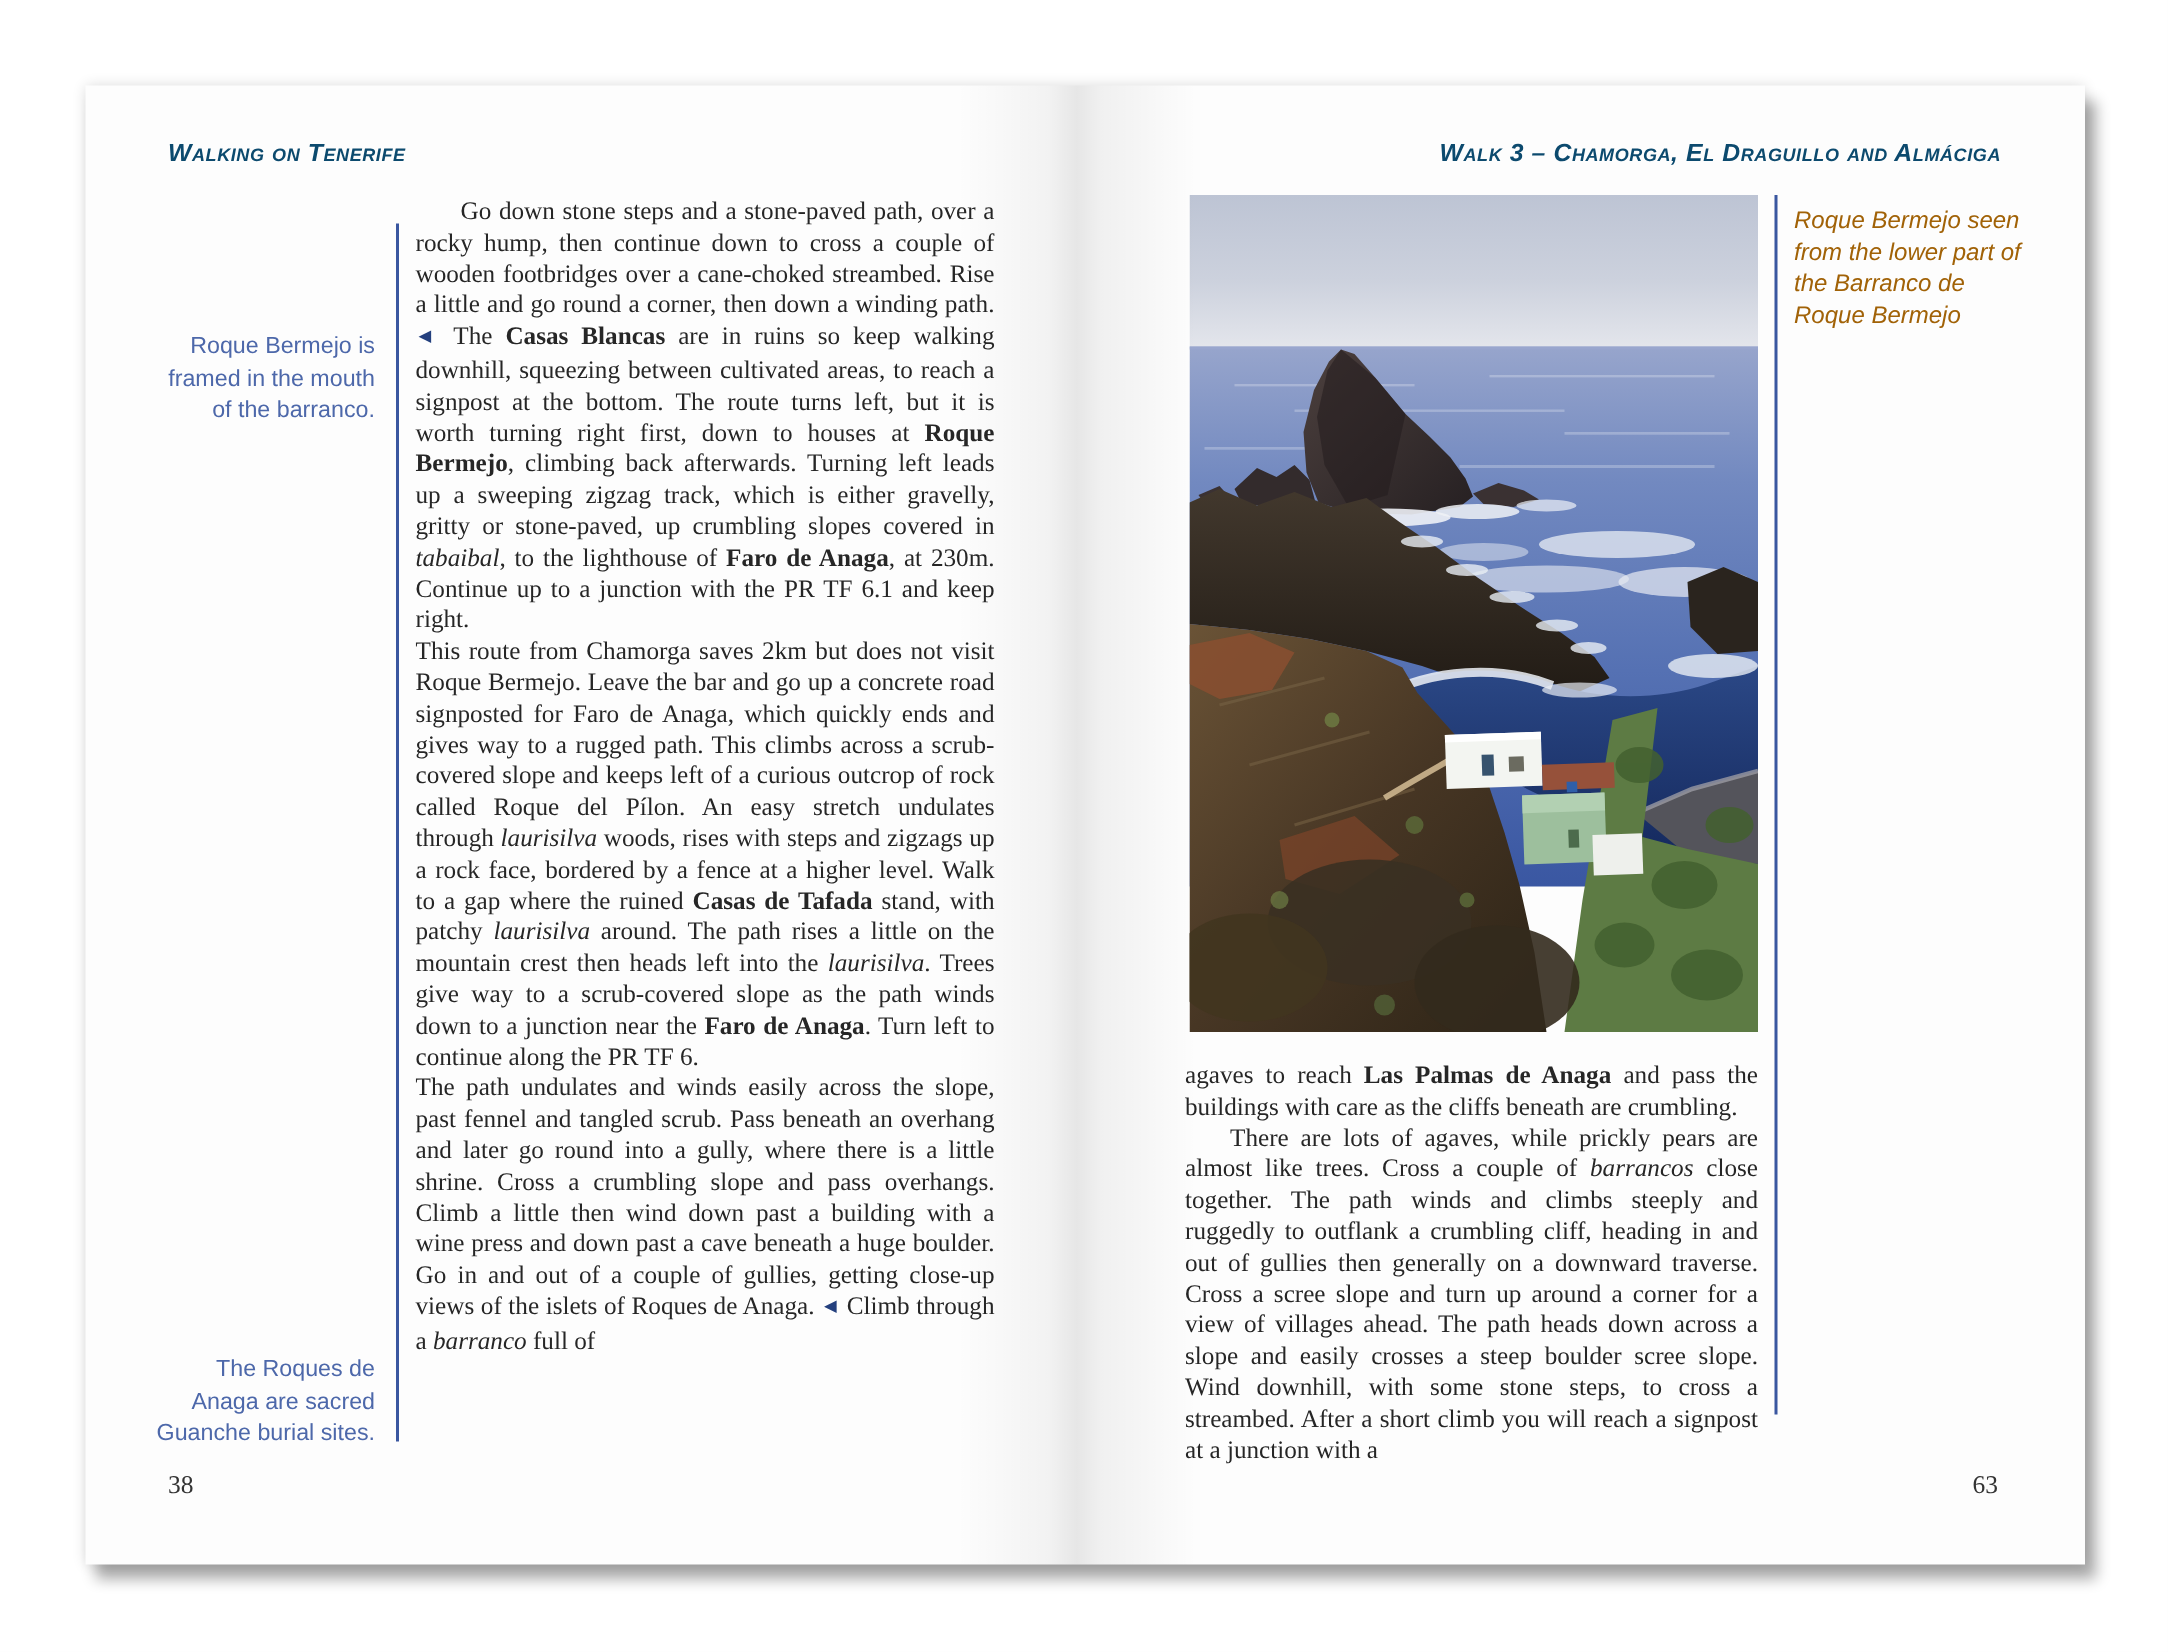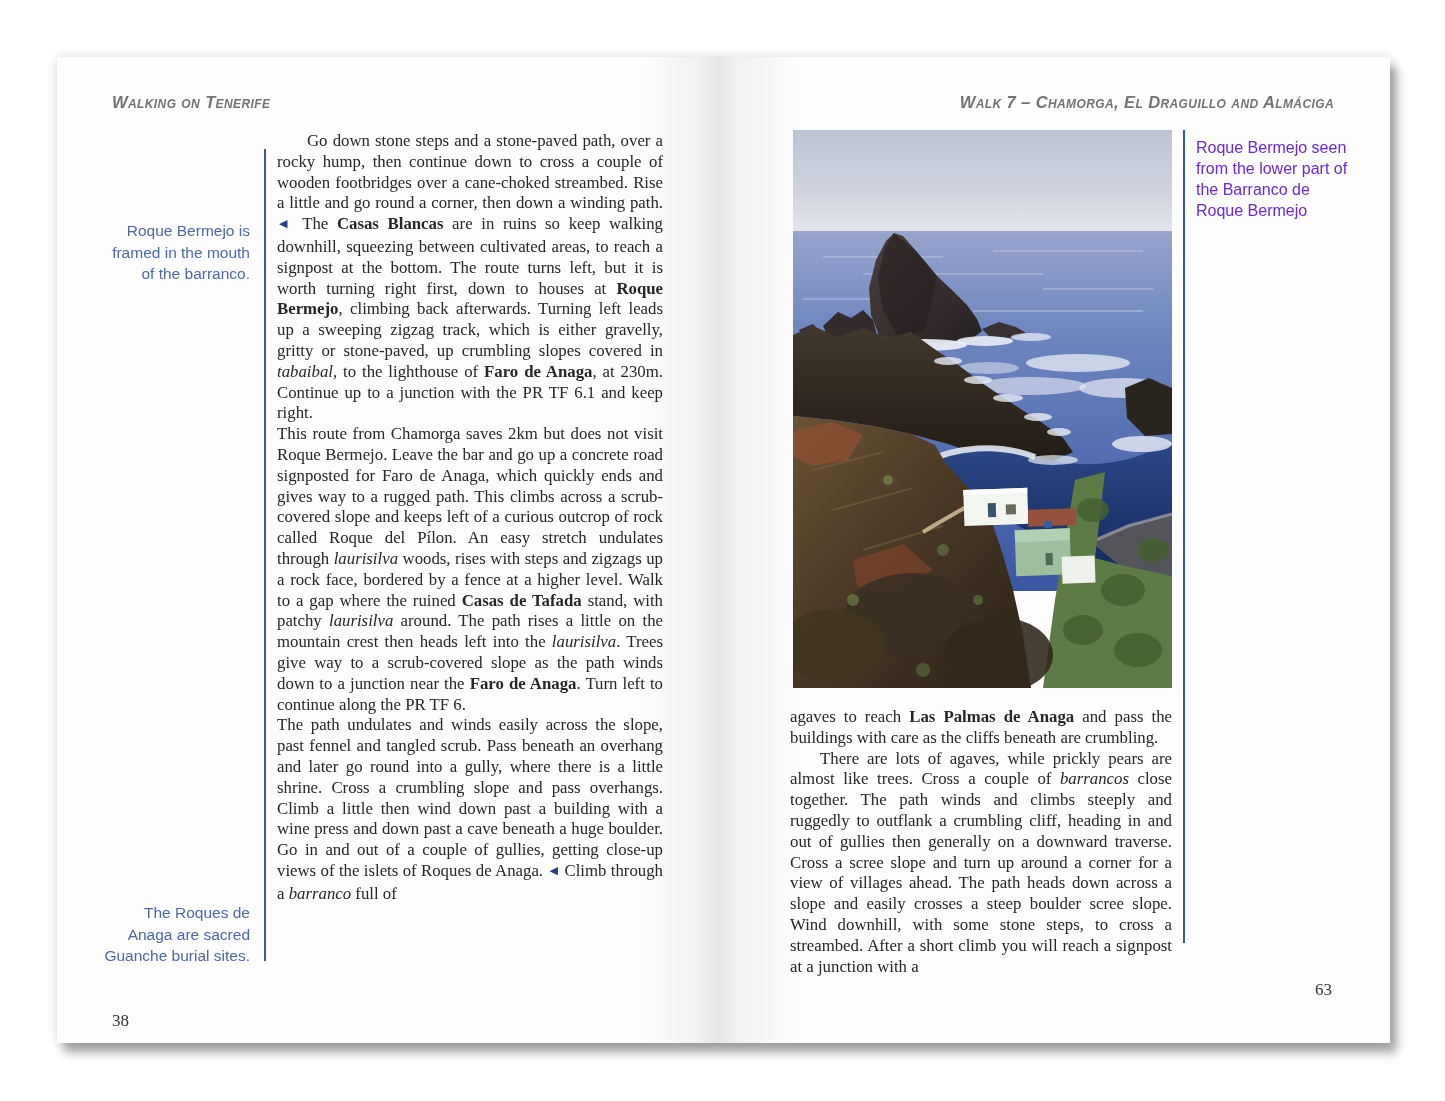--- a/index.html
+++ b/index.html
@@ -17,39 +17,39 @@
     position:absolute;left:581px;top:0;width:160px;height:100%;
     background:linear-gradient(to right,
       rgba(0,0,0,0) 0%, rgba(0,0,0,0.045) 38%, rgba(0,0,0,0.09) 50%,
       rgba(0,0,0,0.05) 60%, rgba(0,0,0,0) 100%);
     pointer-events:none;
   }
   .running-head{
     position:absolute;top:36px;
     font-family:"Liberation Sans", sans-serif;
     font-style:italic;font-weight:bold;font-variant:small-caps;
-    font-size:16.5px;letter-spacing:0.4px;color:#737373;
+    font-size:16.5px;letter-spacing:0.4px;color:#0c4a6e;
     white-space:nowrap;
   }
   .running-head.left{left:55px;}
   .running-head.right{right:56px;}
   .vrule{position:absolute;width:2px;background:#3a57a0;}
   .vrule.left-page{left:207px;top:92px;height:812px;}
   .vrule.right-page{left:1126px;top:73px;height:813px;}
   .margin-note{
     position:absolute;text-align:right;
     font-family:"Liberation Sans", sans-serif;
     color:#4d68aa;font-size:15.5px;line-height:21.5px;
   }
   .margin-note.n1{left:38px;width:155px;top:163px;}
   .margin-note.n2{left:43px;width:150px;top:845px;}
   .photo-caption{
     position:absolute;left:1139px;top:80px;width:152px;
-    font-family:"Liberation Sans", sans-serif;
-    color:#6d28d9;font-size:16px;line-height:21px;
+    font-family:"Liberation Sans", sans-serif;font-style:italic;
+    color:#a16207;font-size:16px;line-height:21px;
   }
   .text-col{position:absolute;color:#262626;}
   .text-col.left-col{left:220px;top:74px;width:386px;}
   .text-col.right-col{left:733px;top:650px;width:382px;}
   .para{
     margin:0;font-size:16.8px;line-height:20.8px;
     text-align:justify;color:#262626;
   }
   .para.indent{text-indent:30px;}
   .subhead{
@@ -58,21 +58,21 @@
     font-size:17px;line-height:20.8px;color:#2e4a97;
   }
   .marker{
     color:#24407e;font-size:11px;
     font-family:"DejaVu Sans", sans-serif;
     position:relative;top:-2px;padding:0 2px;
   }
   .page-number{
     position:absolute;top:923px;font-size:17px;color:#333333;
   }
-  .page-number.left{left:55px;margin-top:31px;}
+  .page-number.left{left:55px;}
   .page-number.right{right:58px;}
   .photo{
     position:absolute;left:736px;top:73px;width:379px;height:558px;
   }
 </style>
 </head>
 <body>
 
 <div class="book">
 
@@ -84,21 +84,21 @@
   <div class="vrule left-page"></div>
 
   <div class="text-col left-col" id="left-content">
       <p class="para indent"><span>Go down stone steps and a stone-paved path, over a rocky hump, then continue down to cross a couple of wooden footbridges over a cane-choked streambed. Rise a little and go round a corner, then down a winding path. </span><span class="marker">◀</span><span> The </span><strong>Casas Blancas</strong><span> are in ruins so keep walking downhill, squeezing between cultivated areas, to reach a signpost at the bottom. The route turns left, but it is worth turning right first, down to houses at </span><strong>Roque Bermejo</strong><span>, climbing back afterwards. Turning left leads up a sweeping zigzag track, which is either gravelly, gritty or stone-paved, up crumbling slopes covered in </span><em>tabaibal</em><span>, to the lighthouse of </span><strong>Faro de Anaga</strong><span>, at 230m. Continue up to a junction with the PR TF 6.1 and keep right.</span></p>
       <p class="para"><span>This route from Chamorga saves 2km but does not visit Roque Bermejo. Leave the bar and go up a concrete road signposted for Faro de Anaga, which quickly ends and gives way to a rugged path. This climbs across a scrub-covered slope and keeps left of a curious outcrop of rock called Roque del Pílon. An easy stretch undulates through </span><em>laurisilva</em><span> woods, rises with steps and zigzags up a rock face, bordered by a fence at a higher level. Walk to a gap where the ruined </span><strong>Casas de Tafada</strong><span> stand, with patchy </span><em>laurisilva</em><span> around. The path rises a little on the mountain crest then heads left into the </span><em>laurisilva</em><span>. Trees give way to a scrub-covered slope as the path winds down to a junction near the </span><strong>Faro de Anaga</strong><span>. Turn left to continue along the PR TF 6.</span></p>
       <p class="para"><span>The path undulates and winds easily across the slope, past fennel and tangled scrub. Pass beneath an overhang and later go round into a gully, where there is a little shrine. Cross a crumbling slope and pass overhangs. Climb a little then wind down past a building with a wine press and down past a cave beneath a huge boulder. Go in and out of a couple of gullies, getting close-up views of the islets of Roques de Anaga. </span><span class="marker">◀</span><span> Climb through a </span><em>barranco</em><span> full of</span></p>
     </div>
 
   <div class="page-number left">38</div>
 
-  <div class="running-head right">Walk 7 – Chamorga, El Draguillo and Almáciga</div>
+  <div class="running-head right">Walk 3 – Chamorga, El Draguillo and Almáciga</div>
 
   <svg class="photo" viewBox="0 0 379 558" preserveAspectRatio="none">
     <defs>
       <linearGradient id="skyG" x1="0" y1="0" x2="0" y2="1">
         <stop offset="0" stop-color="#bdc4d4"></stop>
           <stop offset="0.55" stop-color="#ccd1dd"></stop>
           <stop offset="1" stop-color="#e4e6ec"></stop>
       </linearGradient>
       <linearGradient id="seaG" x1="0" y1="0" x2="0" y2="1">
         <stop offset="0" stop-color="#97a5cc"></stop>

